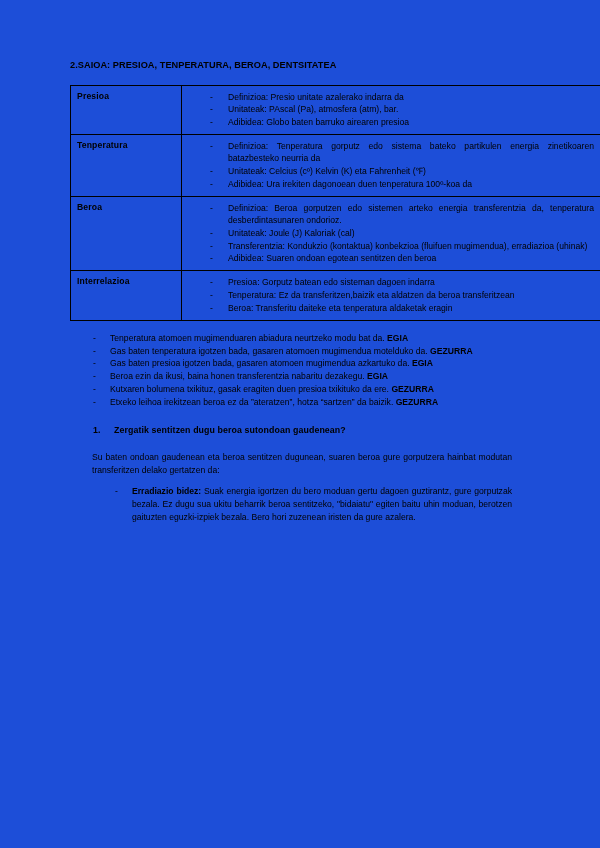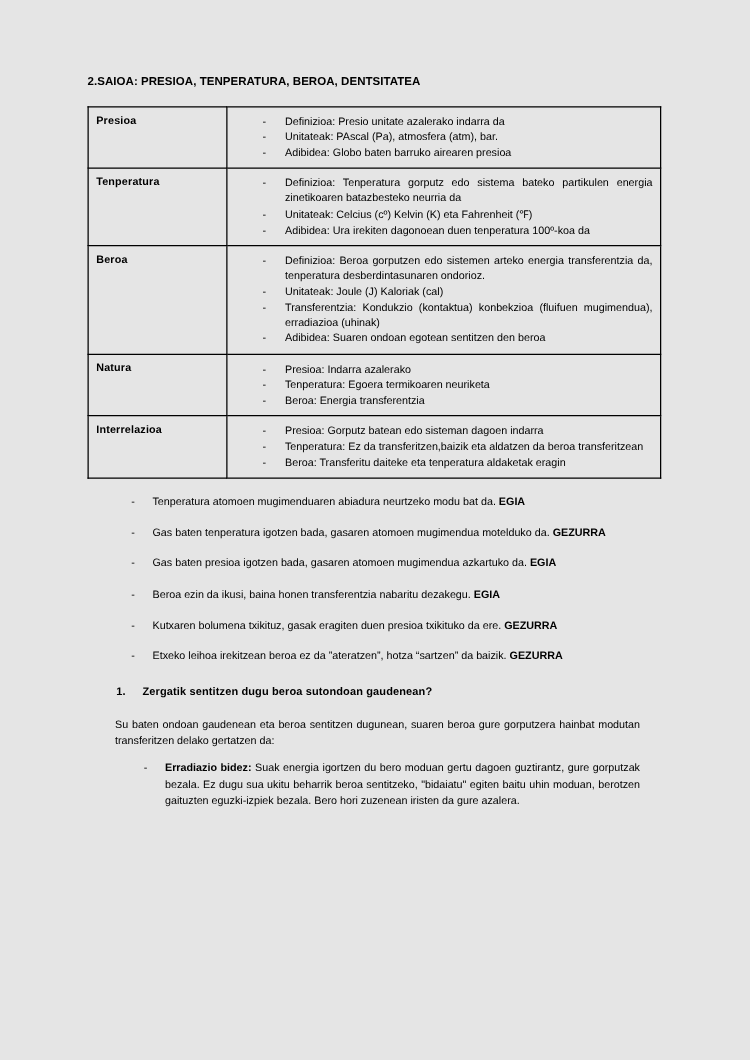--- a/index.html
+++ b/index.html
@@ -13,32 +13,32 @@
     font-family: "Liberation Sans", sans-serif;
     color: #000000;
     overflow: hidden;
   }
   .page {
     position: relative;
     width: 600px;
     height: 848px;
     box-sizing: border-box;
     padding: 60px 88px 0 70px;
-    background: #e5e5e5;
+    background: #1d4ed8;
   }
   .doc-title {
     font-size: 9.2px;
     font-weight: bold;
     letter-spacing: 0.05px;
     margin: 0 0 13px 0;
     line-height: 1.25;
   }
   table.concept-table {
     border-collapse: collapse;
-    width: 459px;
+    width: 531px;
     table-layout: fixed;
     margin: 0 0 0 0;
   }
   table.concept-table td {
     border: 1px solid #000000;
     vertical-align: top;
     padding: 5px 6px 6px 6px;
   }
   td.term-cell {
     width: 98px;
@@ -96,21 +96,21 @@
   ul.eg-list {
     list-style: none;
     margin: 0;
     padding: 0;
   }
   ul.eg-list > li {
     position: relative;
     font-size: 8.6px;
     line-height: 1.48;
     padding-left: 18px;
-    margin: 12px;
+    margin: 0;
     text-align: justify;
   }
   ul.eg-list > li::before {
     content: "-";
     position: absolute;
     left: 1px;
     top: 0;
   }
   .verdict {
     font-weight: bold;
@@ -200,30 +200,20 @@
         <td class="detail-cell">
           <ul class="dash-list">
             <li>Definizioa: Beroa gorputzen edo sistemen arteko energia transferentzia da, tenperatura desberdintasunaren ondorioz.</li>
             <li>Unitateak: Joule (J) Kaloriak (cal)</li>
             <li>Transferentzia: Kondukzio (kontaktua) konbekzioa (fluifuen mugimendua), erradiazioa (uhinak)</li>
             <li>Adibidea: Suaren ondoan egotean sentitzen den beroa</li>
           </ul>
         </td>
       </tr>
 
-      <tr>
-        <td class="term-cell">Natura</td>
-        <td class="detail-cell">
-          <ul class="dash-list">
-            <li>Presioa: Indarra azalerako</li>
-            <li>Tenperatura: Egoera termikoaren neuriketa</li>
-            <li>Beroa: Energia transferentzia</li>
-          </ul>
-        </td>
-      </tr>
 
       <tr>
         <td class="term-cell">Interrelazioa</td>
         <td class="detail-cell">
           <ul class="dash-list">
             <li>Presioa: Gorputz batean edo sisteman dagoen indarra</li>
             <li>Tenperatura: Ez da transferitzen,baizik eta aldatzen da beroa transferitzean</li>
             <li>Beroa: Transferitu daiteke eta tenperatura aldaketak eragin</li>
           </ul>
         </td>

